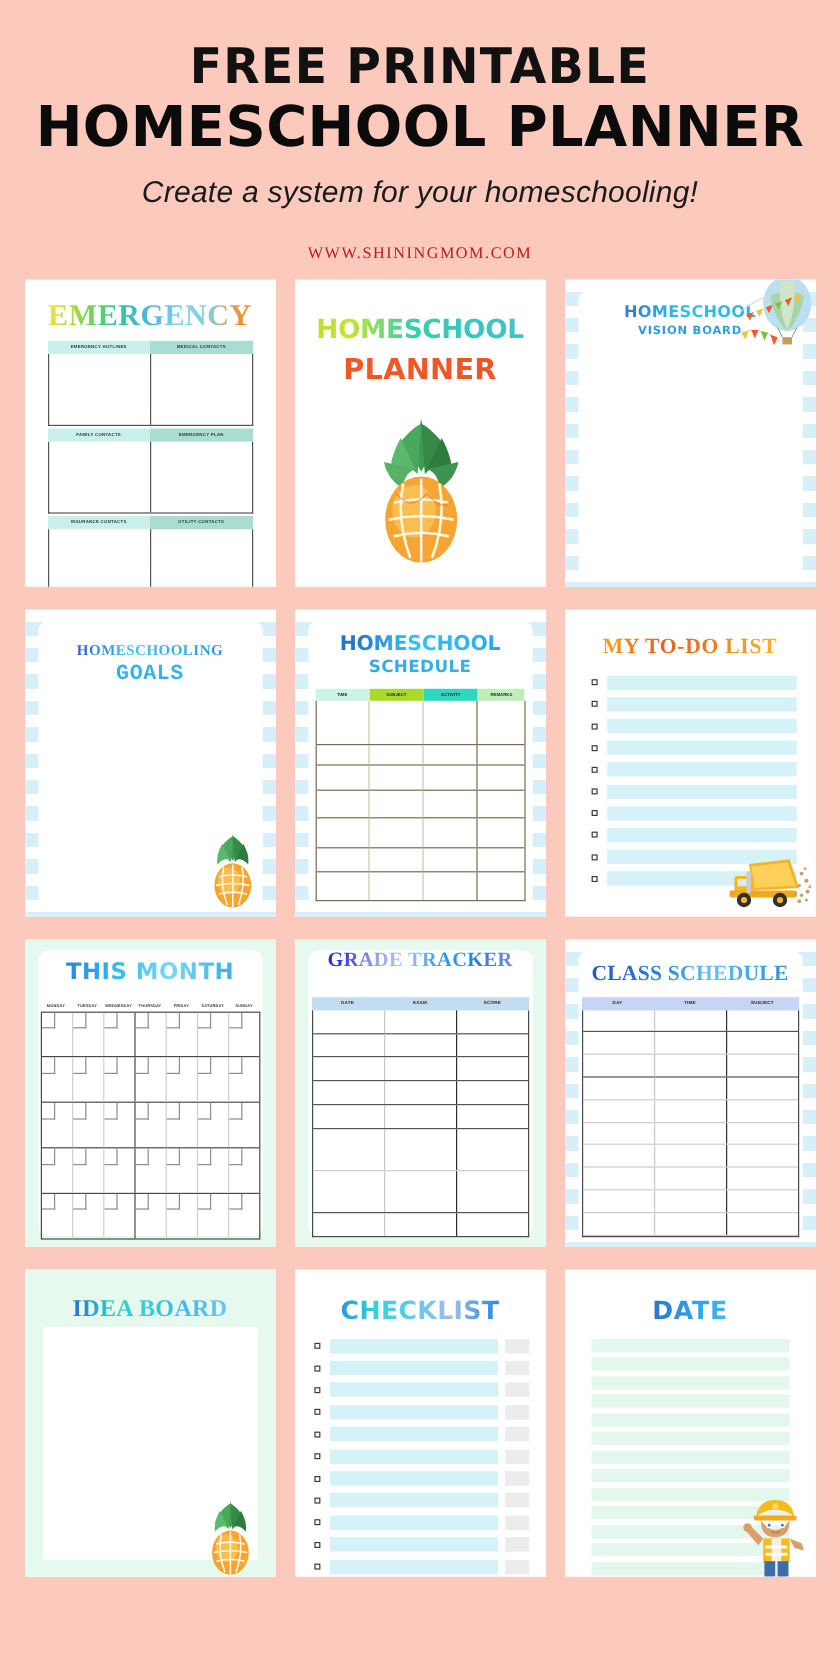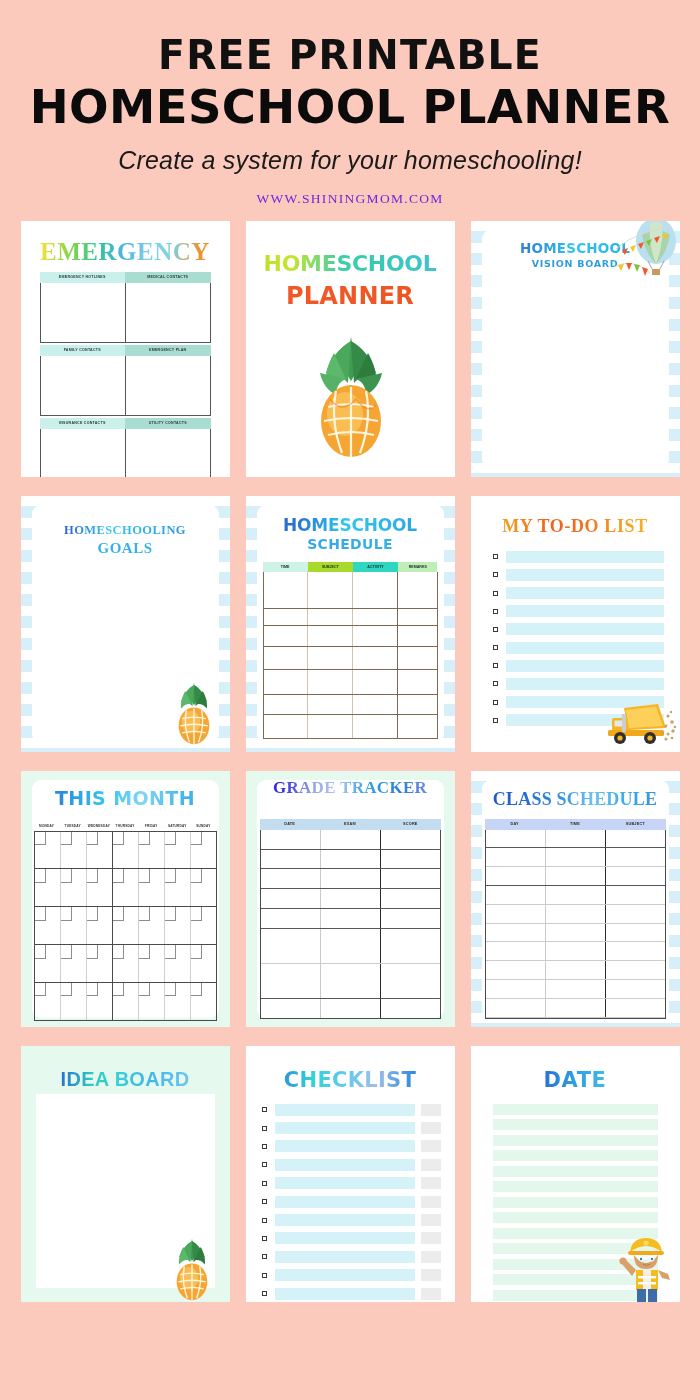--- a/index.html
+++ b/index.html
@@ -25,21 +25,21 @@
     color: #0b0b0b; line-height: 1.12; margin-top: 4px; white-space: nowrap;
     transform: scaleX(0.99);
   }
   .h-sub {
     font-family: "Liberation Sans", sans-serif;
     font-style: italic; font-weight: 400; font-size: 25px;
     color: #1a1a1a; margin-top: 12px; letter-spacing: 0.2px;
   }
   .h-url {
     font-family: "Liberation Serif", serif;
-    font-size: 13.5px; letter-spacing: 1.3px; color: #6d28d9; margin-top: 16px;
+    font-size: 13.5px; letter-spacing: 1.3px; color: #b91c1c; margin-top: 28px;
   }
 
   
   .grid {
     display: grid;
     grid-template-columns: repeat(3, 209px);
     grid-auto-rows: 256px;
     gap: 19px 16px;
     padding: 6px 15px 14px;
     justify-content: center;
@@ -99,22 +99,22 @@
     font-size: 9.5px; letter-spacing: 0.7px; margin-top: 2px;
     background-image: linear-gradient(95deg, #2c8ed8 0%, #2aa9e0 100%);
   }
   .t-goals-1 {
     font-family: "Liberation Serif", serif; font-weight: 700;
     font-size: 12.5px; letter-spacing: 0.4px; margin-top: 27px;
     background-image: linear-gradient(95deg,
       #2350c8 0%, #2f63d2 22%, #35c8ef 42%, #2aa8e6 66%, #2a6fd0 100%);
   }
   .t-goals-2 {
-    font-family: Liberation Serif, serif; font-weight: 700;
-    font-size: 15px; letter-spacing: 0.5px; margin-top: 2px;
+    font-family: Liberation Mono, monospace; font-weight: 700;
+    font-size: 18px; letter-spacing: 0.5px; margin-top: 2px;
     background-image: linear-gradient(95deg, #2fa8e8 0%, #35bdee 100%);
   }
   .t-sched-1 {
     font-family: "DejaVu Sans", sans-serif; font-weight: 700;
     font-size: 17px; letter-spacing: -0.2px; margin-top: 19px;
     background-image: linear-gradient(95deg,
       #1f63c4 0%, #2a74cf 25%, #30c6ee 47%, #2db2e9 72%, #2b86da 100%);
   }
   .t-sched-2 {
     font-family: "DejaVu Sans", sans-serif; font-weight: 700;
@@ -143,21 +143,21 @@
       #2fa0e4 58%, #2a7fd8 74%, #8d88e0 90%, #a79fe8 100%);
   }
   .t-class {
     font-family: "Liberation Serif", serif; font-weight: 700;
     font-size: 18px; letter-spacing: 0.2px; margin-top: 18px;
     background-image: linear-gradient(95deg,
       #1a54c0 0%, #2464cb 22%, #2f8fe0 42%, #6cc1ef 58%,
       #3aa5e8 76%, #2d7fd6 100%);
   }
   .t-idea {
-    font-family: Liberation Sans, sans-serif; font-weight: 700;
+    font-family: Liberation Serif, serif; font-weight: 700;
     font-size: 20px; letter-spacing: 0.3px; margin-top: 22px;
     background-image: linear-gradient(95deg,
       #1f52c4 0%, #2a6ad0 18%, #2fc9c2 34%, #39cfd4 46%,
       #3fb6ee 62%, #6fc6ef 80%, #8fbdea 100%);
   }
   .t-checklist {
     font-family: "DejaVu Sans", sans-serif; font-weight: 700;
     font-size: 21px; letter-spacing: 0.3px; margin-top: 22px;
     background-image: linear-gradient(95deg,
       #2a7fd8 0%, #2f8adc 16%, #2fd4d8 32%, #63c9ee 48%,

